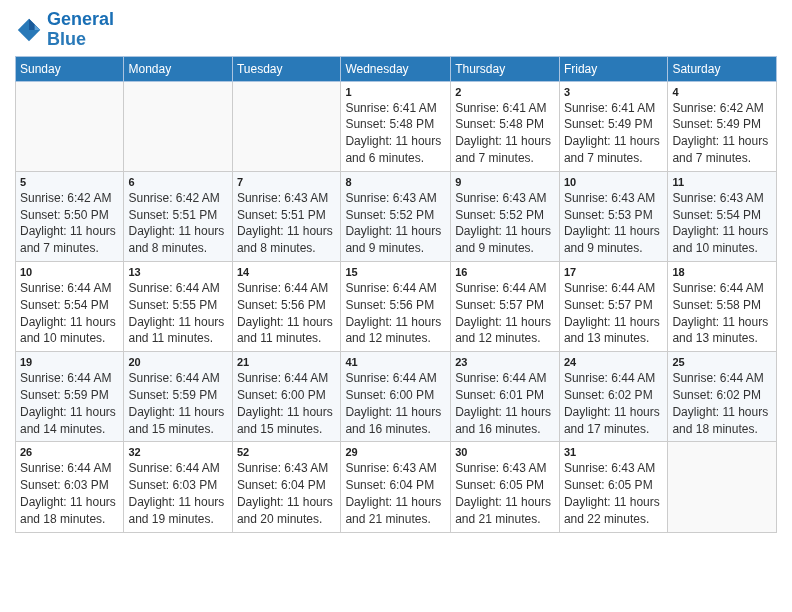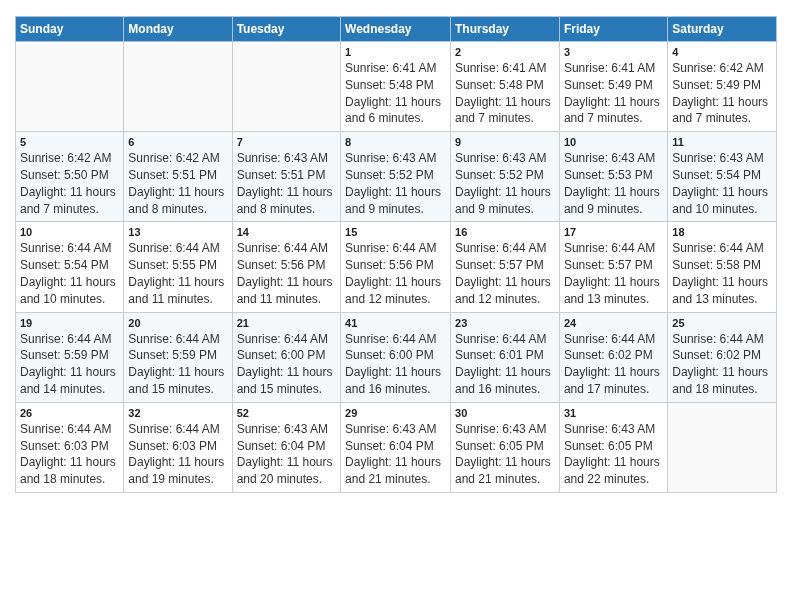--- a/index.html
+++ b/index.html
@@ -54,21 +54,21 @@
     }
     .calendar {
       width: 100%;
       border-collapse: collapse;
       margin-top: 6px;
     }
     .calendar thead tr th {
       background-color: #2979b8;
       color: #fff;
       font-size: 12px;
-      font-weight: bold;
+      font-weight: normal;
       padding: 5px 4px;
       border: 1px solid #aac4e0;
       text-align: left;
     }
     .calendar tbody tr td {
       border: 1px solid #ccc;
       vertical-align: top;
       padding: 4px 4px;
       font-size: 9.5px;
       color: #222;
@@ -94,20 +94,37 @@
       color: #333;
     }
     .empty-cell {
       background: #f9f9f9 !important;
     }
   </style>
 </head>
 <body>
 
 <div class="container">
+  <div class="header-top">
+    <div class="logo">
+      <svg class="logo-icon" viewBox="0 0 40 40">
+        <polygon points="20,4 36,20 20,36 4,20" fill="#2979b8"></polygon>
+        <polygon points="20,4 36,20 20,20" fill="#1a5a9a"></polygon>
+        <polygon points="28,12 36,20 28,20" fill="#5aa0d8"></polygon>
+      </svg>
+      <div class="logo-text">
+        <div><span>General</span></div>
+        <div style="color:#2979b8">Blue</div>
+      </div>
+    </div>
+    <div class="title-block">
+      <div class="main-title"></div>
+      <div class="subtitle"></div>
+    </div>
+  </div>
 
   <table class="calendar">
     <thead>
       <tr>
       <th>Sunday</th>
           <th>Monday</th>
           <th>Tuesday</th>
           <th>Wednesday</th>
           <th>Thursday</th>
           <th>Friday</th>

